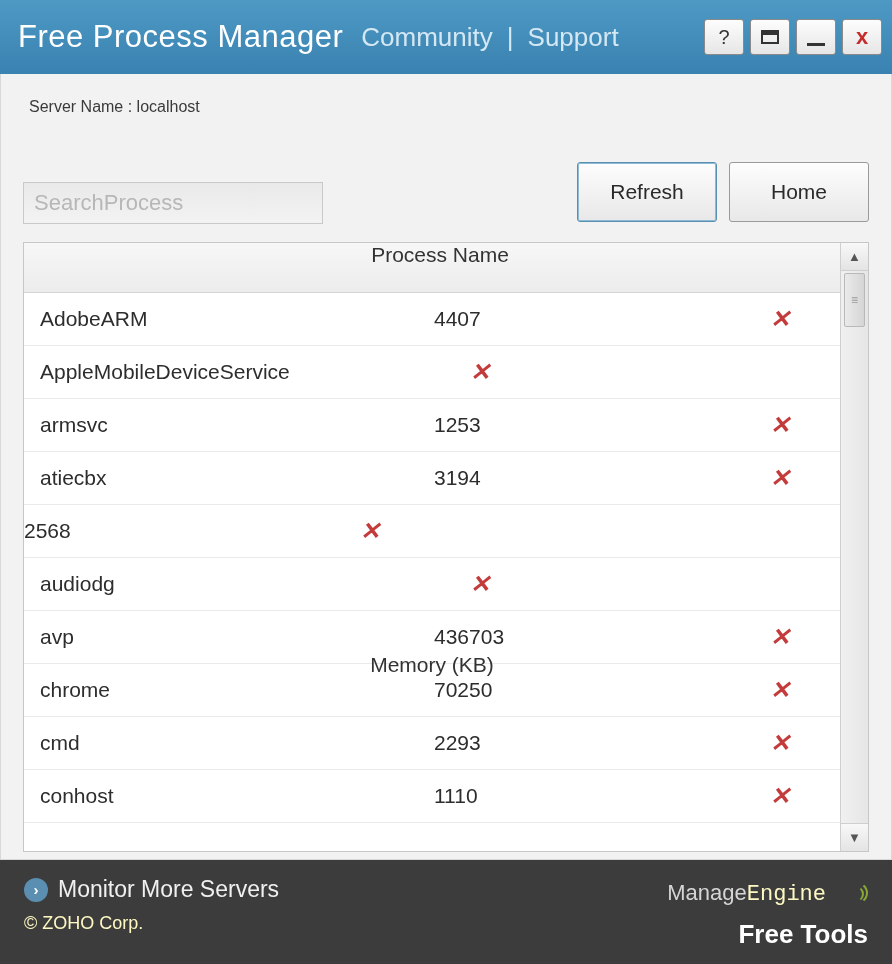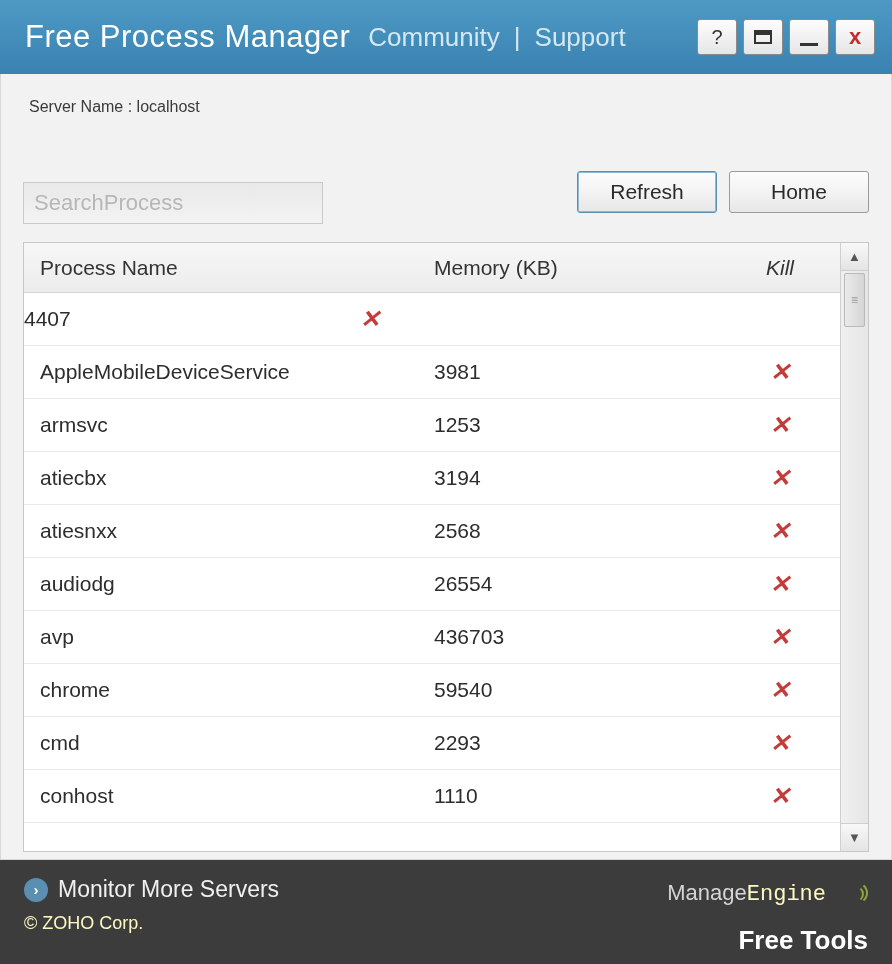--- a/index.html
+++ b/index.html
@@ -8,21 +8,21 @@
   background: #fff;
   width: 892px;
   height: 964px;
   overflow: hidden;
 }
 .titlebar {
   background: linear-gradient(#4d99c4, #3a82b1);
   height: 74px;
   display: flex;
   align-items: center;
-  padding: 0 17px;
+  padding: 0 10px;
   color: #fff;
 }
 .app-title {
   font-size: 31px;
   font-weight: 300;
   margin-left: 8px;
   letter-spacing: 0.5px;
 }
 .titlebar-links {
   margin-left: 18px;
@@ -87,21 +87,21 @@
   border: 1px solid #c9c9c9;
   font-size: 22px;
   padding: 0 10px;
   color: #b7b7b7;
   font-family: inherit;
   margin-top: 44px;
 }
 .search-input::placeholder { color: #b7b7b7; }
 .toolbar-spacer { flex: 1; }
 .action-btn {
-  height: 42px;
+  height: 60px;
   padding: 8px 28px;
   background: linear-gradient(#fdfdfd, #e8e8e8);
   border: 1px solid #9a9a9a;
   border-radius: 3px;
   font-size: 21px;
   color: #2a2a2a;
   cursor: pointer;
   min-width: 140px;
   margin-top: 22px;
 }
@@ -114,20 +114,21 @@
 }
 .table-content { flex: 1; overflow: hidden; }
 .thead {
   display: flex;
   background: linear-gradient(#f7f7f7, #ececec);
   border-bottom: 1px solid #d5d5d5;
   height: 50px;
   align-items: center;
   font-size: 21px;
   color: #333;
+  flex-direction: column;
 }
 .col-name { flex: 0 0 410px; padding-left: 16px; }
 .col-mem { flex: 0 0 300px; }
 .col-kill { flex: 1; text-align: left; padding-left: 32px; font-style: italic; }
 .trow {
   display: flex;
   height: 53px;
   align-items: center;
   border-bottom: 1px solid #eaeaea;
   font-size: 21px;
@@ -212,21 +213,21 @@
 }
 .brand-top {
   font-size: 22px;
   color: #d5d5d5;
 }
 .brand-top .eng { color: #fef9c3; font-family: Liberation Mono, monospace; }
 .brand-sub {
   font-size: 26px;
   font-weight: bold;
   color: #fff;
-  margin-top: 18px;
+  margin-top: 12px;
 }
 .swirl {
   display: inline-block;
   width: 36px; height: 26px;
   position: relative;
   vertical-align: middle;
   margin-left: 6px;
 }
 .swirl::before, .swirl::after {
   content: "";
@@ -275,56 +276,54 @@
 
   <div class="table-wrap">
     <div class="table-content">
       <div class="thead">
         <div class="col-name">Process Name</div>
         <div class="col-mem">Memory (KB)</div>
         <div class="col-kill">Kill</div>
       </div>
       <div id="tbody">
           <div class="trow">
+            <div class="col-name">AdobeARM</div>
             <div class="col-mem">4407</div>
             <div class="col-kill"><span class="kill-x">✕</span></div>
           </div>
           <div class="trow">
             <div class="col-name">AppleMobileDeviceService</div>
-            <div class="col-mem">3981</div>
             <div class="col-kill"><span class="kill-x">✕</span></div>
           </div>
           <div class="trow">
             <div class="col-name">armsvc</div>
             <div class="col-mem">1253</div>
             <div class="col-kill"><span class="kill-x">✕</span></div>
           </div>
           <div class="trow">
             <div class="col-name">atiecbx</div>
             <div class="col-mem">3194</div>
             <div class="col-kill"><span class="kill-x">✕</span></div>
           </div>
           <div class="trow">
-            <div class="col-name">atiesnxx</div>
             <div class="col-mem">2568</div>
             <div class="col-kill"><span class="kill-x">✕</span></div>
           </div>
           <div class="trow">
             <div class="col-name">audiodg</div>
-            <div class="col-mem">26554</div>
             <div class="col-kill"><span class="kill-x">✕</span></div>
           </div>
           <div class="trow">
             <div class="col-name">avp</div>
             <div class="col-mem">436703</div>
             <div class="col-kill"><span class="kill-x">✕</span></div>
           </div>
           <div class="trow">
             <div class="col-name">chrome</div>
-            <div class="col-mem">59540</div>
+            <div class="col-mem">70250</div>
             <div class="col-kill"><span class="kill-x">✕</span></div>
           </div>
           <div class="trow">
             <div class="col-name">cmd</div>
             <div class="col-mem">2293</div>
             <div class="col-kill"><span class="kill-x">✕</span></div>
           </div>
           <div class="trow">
             <div class="col-name">conhost</div>
             <div class="col-mem">1110</div>

